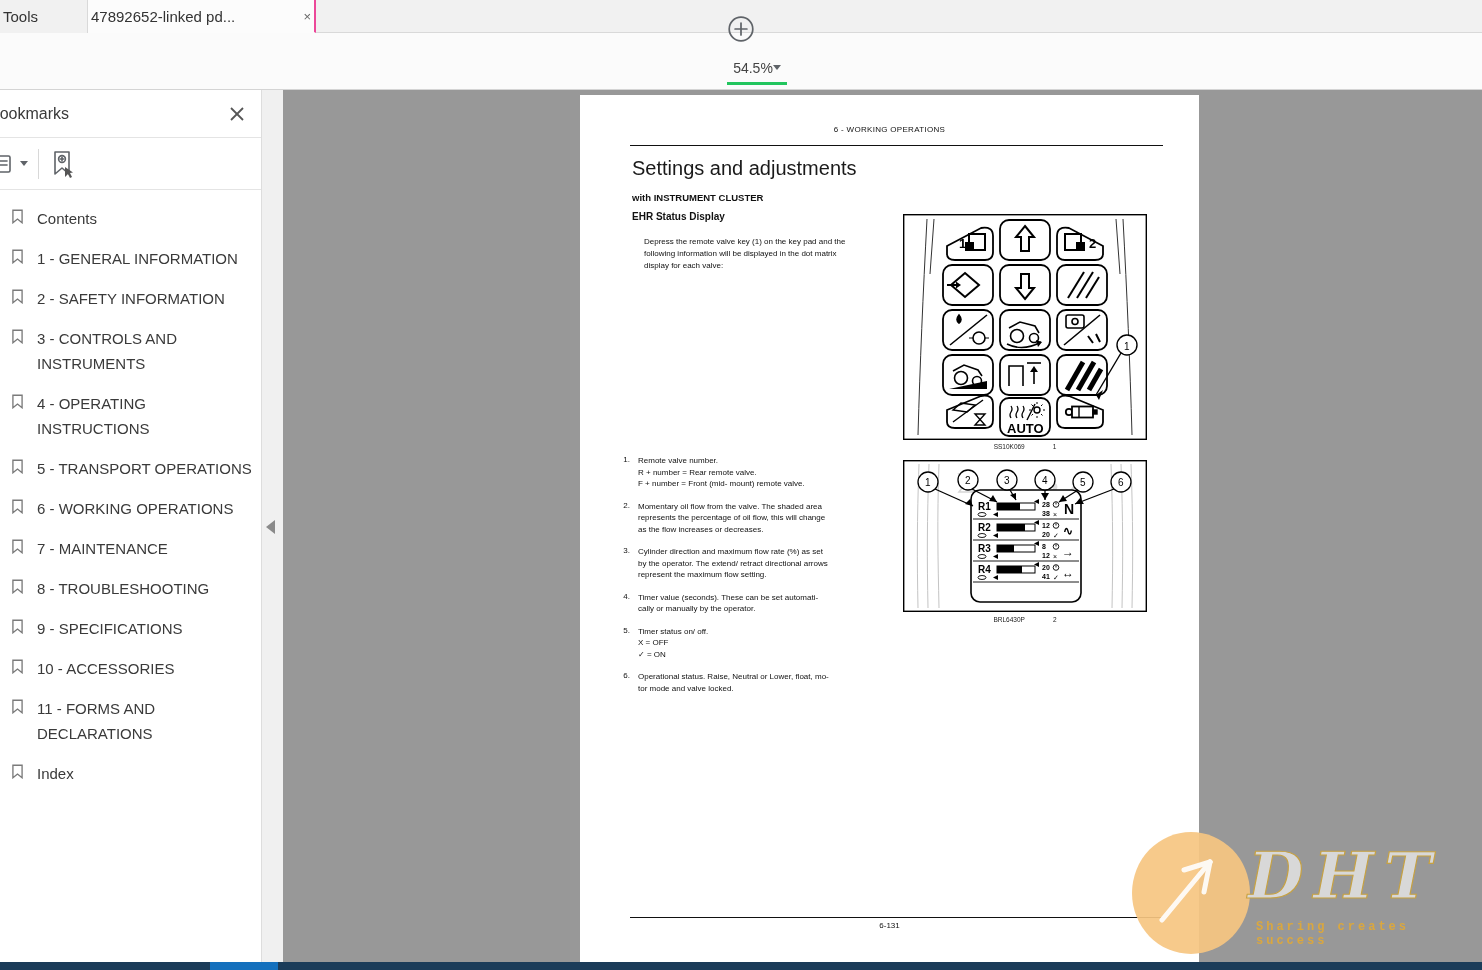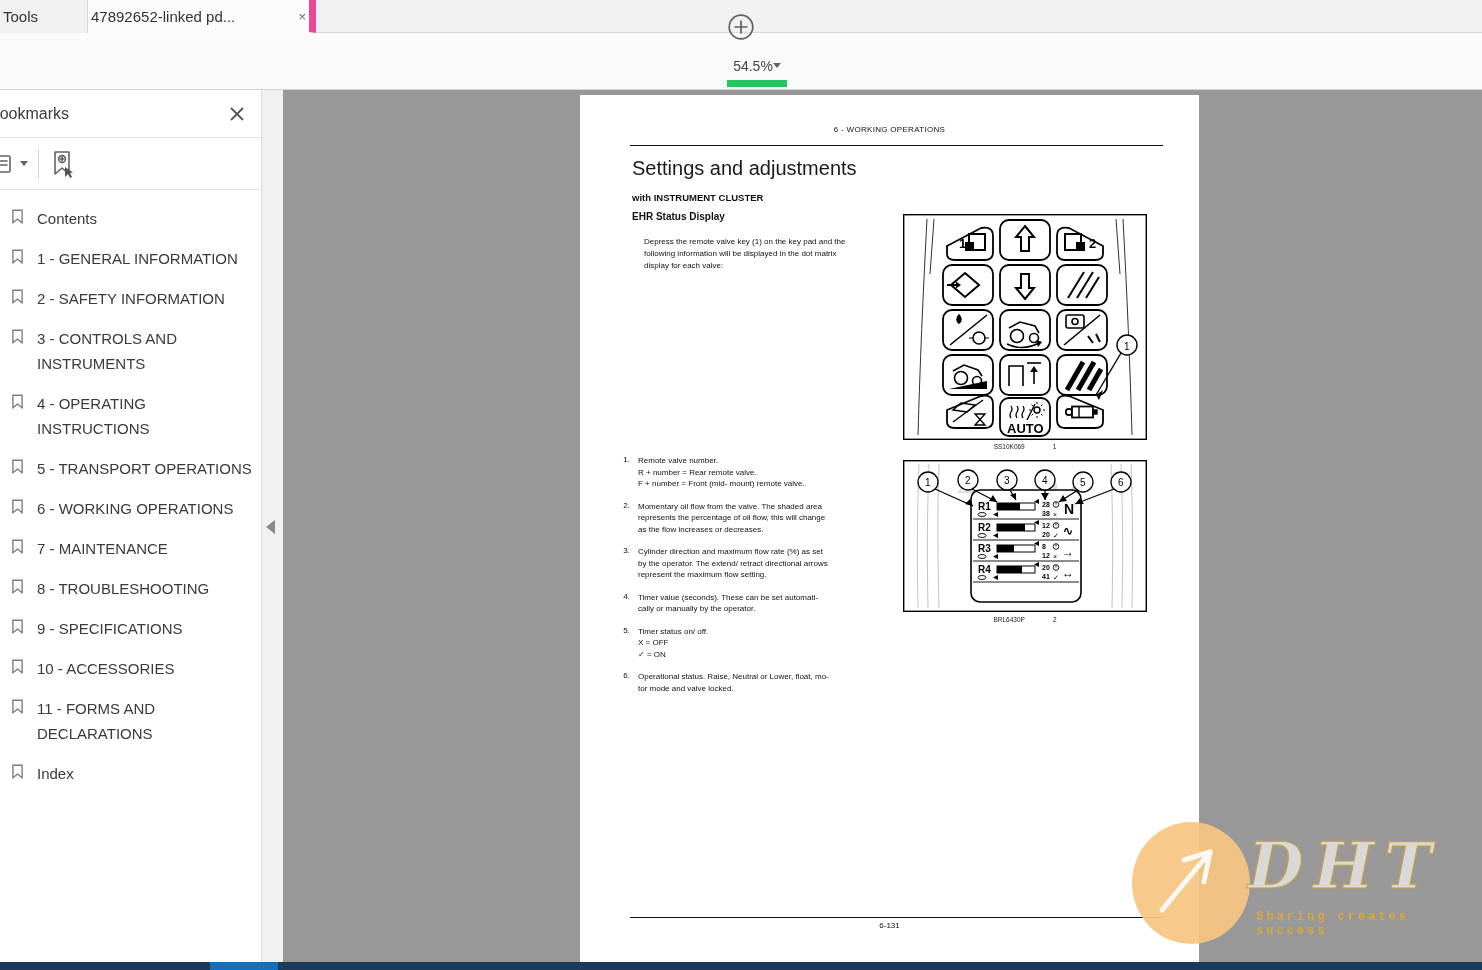--- a/index.html
+++ b/index.html
@@ -6,35 +6,35 @@
   html,body { width:1482px; height:970px; overflow:hidden; background:#fff;
               font-family:"Liberation Sans", sans-serif; }
   .app { position:relative; width:1482px; height:970px; }
 
   
   .tabbar { position:absolute; left:0; top:0; width:100%; height:33px;
             background:#f1f1f1; border-bottom:1px solid #d9d9d9; display:flex; }
   .tab { height:33px; display:flex; align-items:center; padding:0 3px;
          font-size:15px; color:#333; }
   .tab.tools { width:88px; background:#f1f1f1; border-right:1px solid #d9d9d9; }
-  .tab.active { background:#fcfcfc; border-right:7px solid #ec4899; border-bottom:1px solid #fcfcfc;
+  .tab.active { background:#fcfcfc; border-right:2px solid #ec4899; border-bottom:1px solid #fcfcfc;
                 width:228px; justify-content:space-between; }
   .tab-close { font-size:13px; color:#666; margin-left:12px; cursor:pointer; }
 
   
   .toolbar { position:absolute; left:0; top:33px; width:100%; height:57px;
              background:#fbfbfb; border-bottom:1px solid #d4d4d4;
              display:flex; align-items:center; justify-content:center; gap:14px;flex-direction:column; }
   .tbtn { width:36px; height:36px; display:flex; align-items:center; justify-content:center; cursor:pointer; }
   .tsep { width:1px; height:38px; background:#d8d8d8; }
   .page-box { display:flex; align-items:center; gap:6px; font-size:14px; color:#444; }
   .page-input { width:40px; height:26px; border:none; border-bottom:1px solid #bbb; background:#fff;
                 text-align:center; font-size:14px; color:#333; font-family:"Liberation Sans",sans-serif; }
   .zoom-box { display:flex; align-items:center; gap:0; font-size:14px; color:#444;
-              border-bottom:7px solid #22c55e; padding:2px 6px 6px 6px; cursor:pointer;margin-left:32px; }
+              border-bottom:3px solid #22c55e; padding:2px 6px 6px 6px; cursor:pointer;margin-left:32px; }
   .caret { width:0; height:0; border-left:4px solid transparent; border-right:4px solid transparent;
            border-top:5px solid #5f6368; }
 
   
   .main { position:absolute; left:0; top:90px; width:1482px; height:872px; display:flex; }
   .sidebar { width:262px; background:#fff; border-right:1px solid #ddd; position:relative; overflow:hidden; }
   .gutter { width:21px; background:#f0f0f0; position:relative; }
   .collapse-arrow { position:absolute; left:4px; top:430px; width:0; height:0; cursor:pointer;
                     border-top:7px solid transparent; border-bottom:7px solid transparent;
                     border-right:9px solid #8a8a8a; }
@@ -69,21 +69,21 @@
   .fig1-cap { top:348px; }
   .fig2-cap { top:521px; }
   .doc-list { position:absolute; top:360px; left:40px; width:290px; }
   .li { display:flex; gap:8px; margin-bottom:11px; }
   .li-num { font-size:8px; color:#111; width:10px; text-align:right; flex:0 0 10px; }
   .li-text { font-size:8px; line-height:11.5px; color:#111; white-space:pre-line; }
   .foot-rule { position:absolute; top:822px; left:50px; width:533px; border-top:1.5px solid #111; }
   .page-num { position:absolute; top:826px; left:0; width:100%; text-align:center; font-size:8px; color:#111; }
 
   
-  .watermark { position:absolute; right:0; bottom:12px; width:352px; height:128px; pointer-events:none; }
+  .watermark { position:absolute; right:0; bottom:2px; width:352px; height:128px; pointer-events:none; }
   .wm-circle { position:absolute; left:2px; top:0px; width:118px; height:122px; border-radius:50%;
                background:#f6c581; opacity:.92; }
   .wm-logo { position:absolute; left:118px; top:6px; font-family:"DejaVu Serif", serif;
              font-weight:bold; font-style:italic; font-size:64px; letter-spacing:10px;
              color:#dcdcdc; -webkit-text-stroke:1.2px #c9a23f; opacity:.95; }
   .wm-tag { position:absolute; left:126px; top:88px; font-family:Liberation Mono, monospace;
             font-size:12px; font-weight:bold; letter-spacing:3px; color:#dea83a; opacity:.95; }
 
   
   .bottom-bar { position:absolute; left:0; bottom:0; width:100%; height:8px; background:#1b3c59; z-index:5; }

